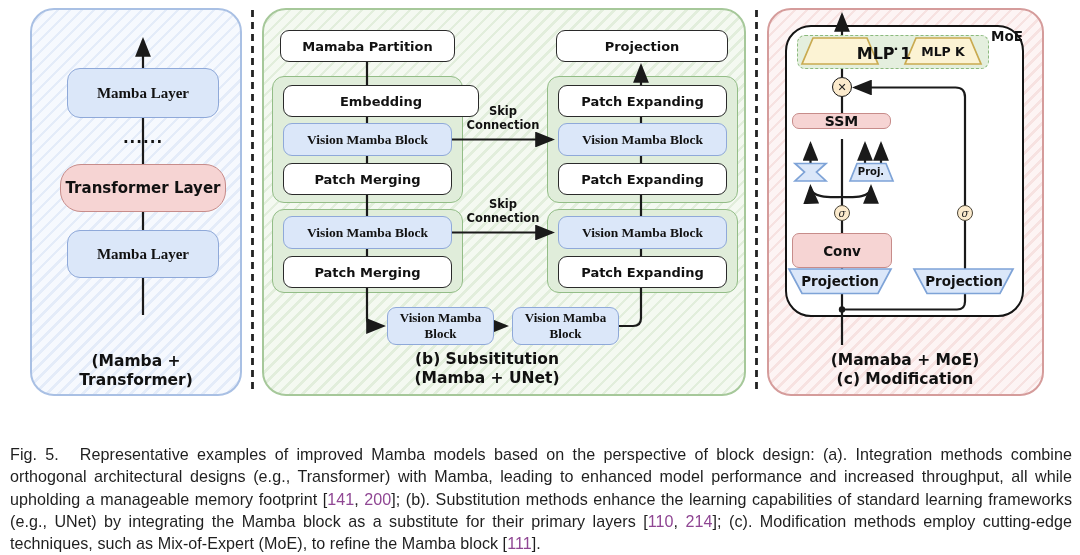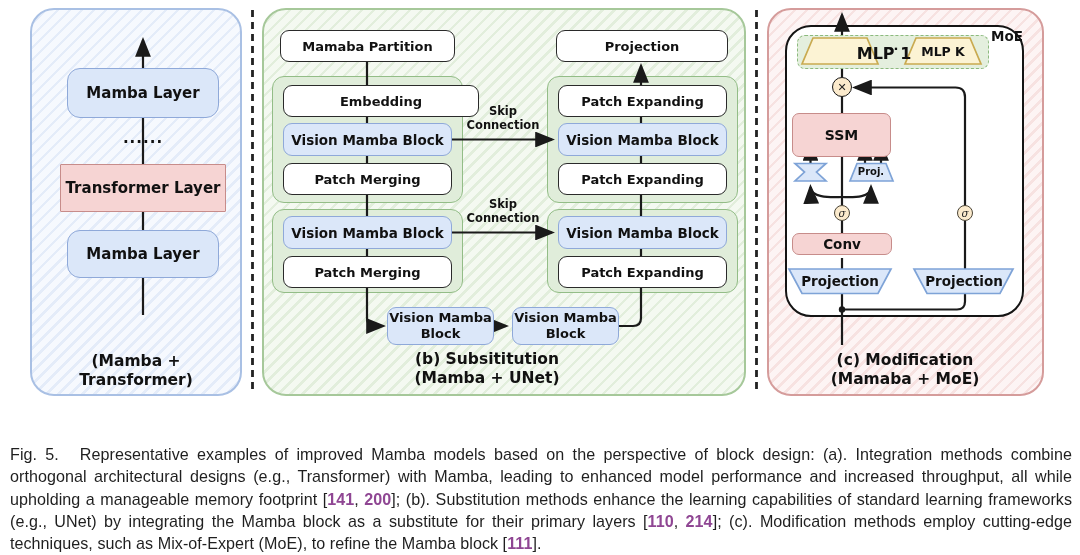--- a/index.html
+++ b/index.html
@@ -33,36 +33,36 @@
     background:repeating-linear-gradient(135deg,var(--panel-c-stripe) 0 2.5px,var(--panel-c-bg) 2.5px 8.5px);}
   .group{position:absolute;background:var(--green-fill);border:1.8px solid var(--green-border);
     border-radius:12px;box-sizing:border-box;}
   .blackbox{position:absolute;left:785px;top:25px;width:239px;height:292px;background:#fff;
     border:2.6px solid #141414;border-radius:26px;box-sizing:border-box;}
   .moebox{position:absolute;left:797px;top:35px;width:192px;height:34px;background:var(--moe-fill);
     border:1.7px dashed var(--moe-border);border-radius:8px;box-sizing:border-box;}
   .box{position:absolute;display:flex;align-items:center;justify-content:center;text-align:center;
     box-sizing:border-box;font-weight:bold;color:#111;border-radius:9px;}
   .white{background:#fff;border:1.7px solid #2a2a2a;}
-  .blue{background:var(--blue-fill);border:1.7px solid var(--blue-border);}
+  .blue{background:var(--blue-fill);border:1.7px solid var(--blue-border);font-family:Liberation Serif, serif;}
   .red{background:var(--red-fill);border:1.9px solid var(--red-border);border-radius:7px;}
   .lbl{position:absolute;font-weight:bold;color:#111;text-align:center;}
   .pcap{position:absolute;font-weight:bold;color:#111;text-align:center;
     font-size:15.5px;line-height:19px;}
   .node{position:absolute;border-radius:50%;background:var(--circle-fill);box-sizing:border-box;
     display:flex;align-items:center;justify-content:center;color:#222;}
   .times-node{left:832px;top:77px;width:20px;height:20px;border:1.8px solid #141414;
     font-size:11px;font-weight:bold;}
   .sigma-node{width:16px;height:16px;border:1.5px solid #4a4436;
     font-family:"DejaVu Serif",serif;font-style:italic;font-size:10.5px;}
   .caption{position:absolute;left:10px;top:427px;width:1062px;
     font-family:"Liberation Sans",sans-serif;font-size:16.1px;line-height:22.3px;
     color:var(--caption-text);text-align:justify;letter-spacing:0.05px;}
   .caption .fig-label{padding-right:21px;}
-  .caption .cite{color:var(--cite);font-weight:bold;}
+  .caption .cite{color:var(--cite);}
 </style>
 </head>
 <body>
 
 <div class="page">
 
   <div class="layer">
     <div class="panel a"></div>
     <div class="panel b"></div>
     <div class="panel c"></div>
@@ -136,21 +136,21 @@
       <polygon class="blue-shape" points="857,163.5 886,163.5 893,181 850,181"></polygon>
       <polygon class="blue-shape" points="789,269 891,269 878,293.5 802,293.5"></polygon>
       <polygon class="blue-shape" points="914,269 1013,269 1000,293.5 927,293.5"></polygon>
     </g>
   </svg>
 
   <div class="layer">
 
     <div class="box blue" style="left:67px;top:68px;width:152px;height:50px;font-size:15px;border-radius:13px">Mamba Layer</div>
     <div class="lbl" style="left:113px;top:129px;width:60px;font-size:15px;letter-spacing:1px">......</div>
-    <div class="box red" style="left:60px;top:164px;width:166px;height:48px;font-size:15px;border-radius:1px">Transformer Layer</div>
+    <div class="box red" style="left:60px;top:164px;width:166px;height:48px;font-size:15px;border-radius:21px">Transformer Layer</div>
     <div class="box blue" style="left:67px;top:230px;width:152px;height:48px;font-size:15px;border-radius:13px">Mamba Layer</div>
     <div class="pcap" style="left:34px;top:352px;width:204px">
       <div>(Mamba + Transformer)</div>
     </div>
 
     <div class="box white" style="left:280px;top:30px;width:175px;height:32px;font-size:13px">Mamaba Partition</div>
     <div class="box white" style="left:283px;top:85px;width:196px;height:32px;font-size:13px">Embedding</div>
     <div class="box blue" style="left:283px;top:123px;width:169px;height:33px;font-size:13.5px">Vision Mamba Block</div>
     <div class="box white" style="left:283px;top:163px;width:169px;height:32px;font-size:13px">Patch Merging</div>
     <div class="box blue" style="left:283px;top:216px;width:169px;height:33px;font-size:13.5px">Vision Mamba Block</div>
@@ -176,28 +176,28 @@
     <div class="pcap" style="left:387px;top:350px;width:200px">
       <div>(b) Subsititution</div>
       <div>(Mamba + UNet)</div>
     </div>
 
     <div class="lbl" style="left:854px;top:44px;width:60px;font-size:16px">MLP 1</div>
     <div class="lbl" style="left:876px;top:38px;width:30px;font-size:13px;font-weight:bold">...</div>
     <div class="lbl" style="left:913px;top:44px;width:60px;font-size:12.5px">MLP K</div>
     <div class="lbl" style="left:991px;top:28px;width:32px;font-size:13.5px">MoE</div>
     <div class="node times-node">✕</div>
-    <div class="box red" style="left:792px;top:113px;width:99px;height:44px;font-size:14px">SSM</div>
+    <div class="box red" style="left:792px;top:113px;width:99px;height:16px;font-size:14px">SSM</div>
     <div class="lbl" style="left:851px;top:166px;width:40px;font-size:10px">Proj.</div>
     <div class="node sigma-node" style="left:834px;top:205px">σ</div>
     <div class="node sigma-node" style="left:957px;top:205px">σ</div>
-    <div class="box red" style="left:792px;top:233px;width:100px;height:22px;font-size:13.5px">Conv</div>
+    <div class="box red" style="left:792px;top:233px;width:100px;height:35px;font-size:13.5px">Conv</div>
     <div class="lbl" style="left:790px;top:273px;width:100px;font-size:13.5px">Projection</div>
     <div class="lbl" style="left:914px;top:273px;width:100px;font-size:13.5px">Projection</div>
     <div class="pcap" style="left:805px;top:351px;width:200px">
+      <div>(Mamaba + MoE)</div>
       <div>(c) Modification</div>
-      <div>(Mamaba + MoE)</div>
     </div>
   </div>
 
   <p class="caption"><span class="fig-label">Fig. 5.</span><span>Representative examples of improved Mamba models based on the perspective of block design: (a). Integration methods combine orthogonal architectural designs (e.g., Transformer) with Mamba, leading to enhanced model performance and increased throughput, all while upholding a manageable memory footprint [</span><span class="cite">141</span><span>, </span><span class="cite">200</span><span>]; (b). Substitution methods enhance the learning capabilities of standard learning frameworks (e.g., UNet) by integrating the Mamba block as a substitute for their primary layers [</span><span class="cite">110</span><span>, </span><span class="cite">214</span><span>]; (c). Modification methods employ cutting-edge techniques, such as Mix-of-Expert (MoE), to refine the Mamba block [</span><span class="cite">111</span><span>].</span></p>
 
 </div>
 
 </body></html>

